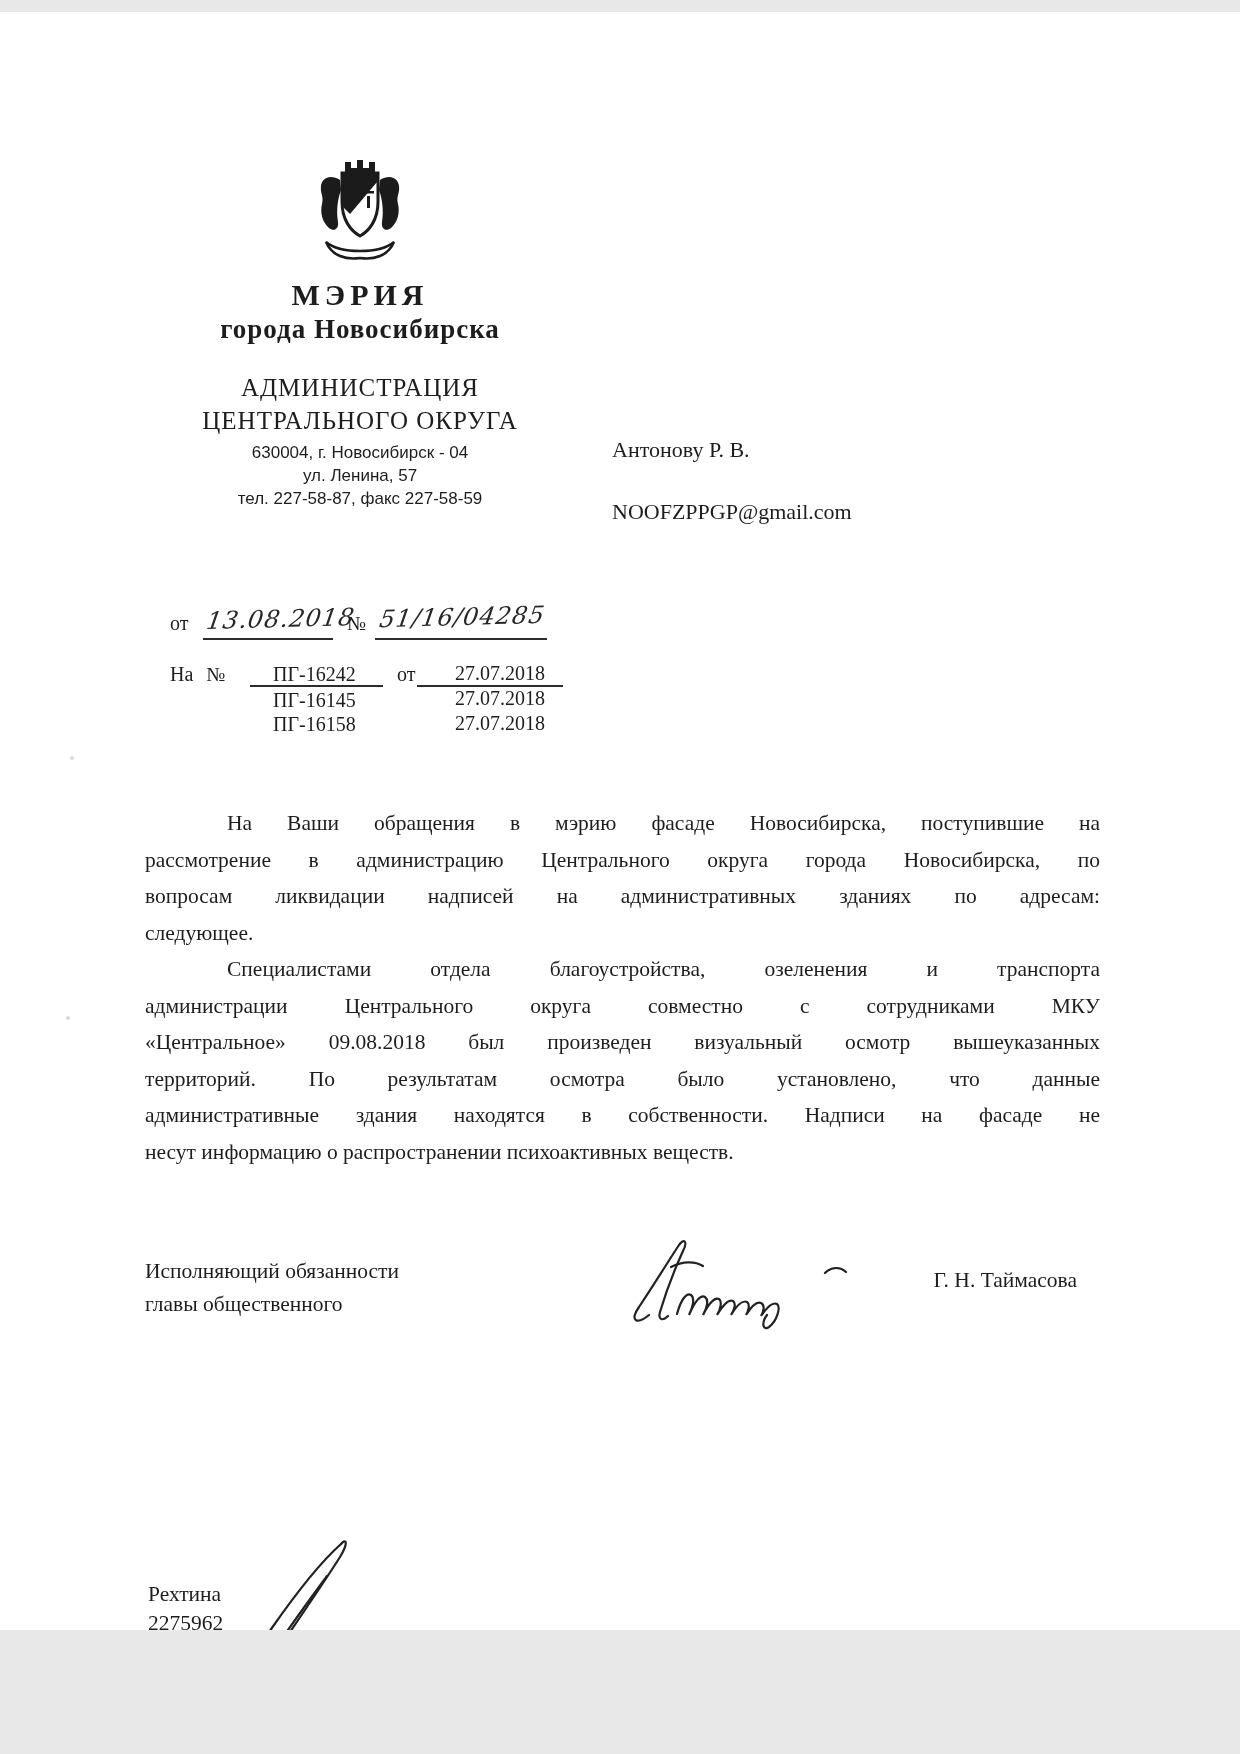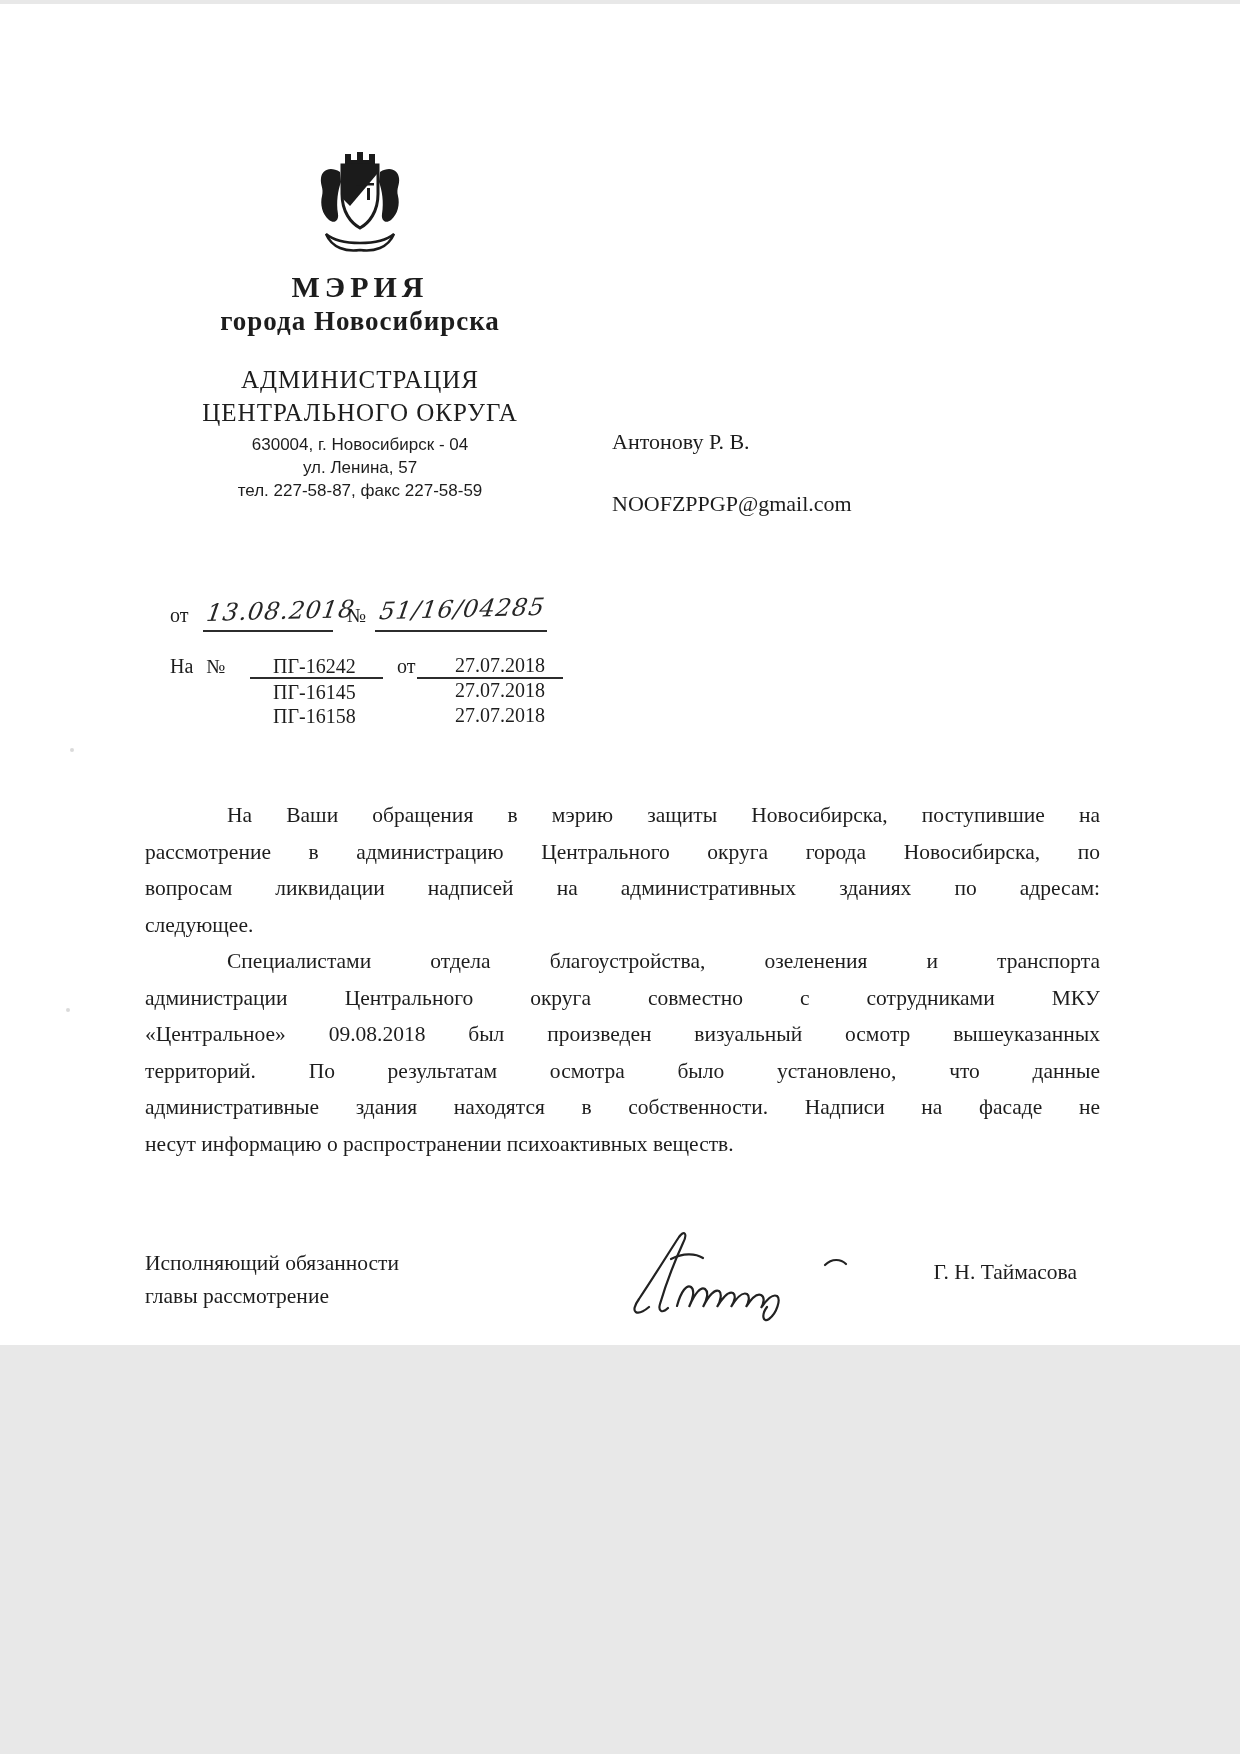--- a/index.html
+++ b/index.html
@@ -1,17 +1,17 @@
 <!DOCTYPE html>
 <html><head>
 <meta charset="utf-8">
 <style>
   html,body { margin:0; padding:0; background:#e8e8e8; }
   .page {
-    position:relative; width:1240px; height:1341px; margin:4px auto;
+    position:relative; width:1240px; height:1618px; margin:12px auto;
     background:#ffffff; color:#1d1d1d; overflow:hidden;
     font-family:"Liberation Serif", serif;
   }
   .abs { position:absolute; }
 
   
   .letterhead { left:100px; top:148px; width:520px; text-align:center; }
   .emblem { display:block; margin:0 auto; }
   .org1 { margin-top:10px; font-size:30px; font-weight:bold; letter-spacing:5px; }
   .org2 { margin-top:2px; font-size:27px; font-weight:bold; letter-spacing:1px; }
@@ -120,38 +120,38 @@
   <span class="abs ref-num-text" style="left:455px; top:650px;">27.07.2018</span>
 
   <span class="abs ref-num-text" style="left:273px; top:677px;">ПГ-16145</span>
   <span class="abs ref-num-text" style="left:455px; top:675px;">27.07.2018</span>
 
   <span class="abs ref-num-text" style="left:273px; top:701px;">ПГ-16158</span>
   <span class="abs ref-num-text" style="left:455px; top:700px;">27.07.2018</span>
 
   <div class="abs body-text">
     <div>
-      <div class="body-line indent">На Ваши обращения в мэрию защиты Новосибирска, поступившие на</div>
+      <div class="body-line indent">На Ваши обращения в мэрию фасаде Новосибирска, поступившие на</div>
       <div class="body-line">рассмотрение в администрацию Центрального округа города Новосибирска, по</div>
       <div class="body-line">вопросам ликвидации надписей на административных зданиях по адресам:</div>
       <div class="body-line last">следующее.</div>
     </div>
     <div>
       <div class="body-line indent">Специалистами отдела благоустройства, озеленения и транспорта</div>
       <div class="body-line">администрации Центрального округа совместно с сотрудниками МКУ</div>
       <div class="body-line">«Центральное» 09.08.2018 был произведен визуальный осмотр вышеуказанных</div>
       <div class="body-line">территорий. По результатам осмотра было установлено, что данные</div>
       <div class="body-line">административные здания находятся в собственности. Надписи на фасаде не</div>
       <div class="body-line last">несут информацию о распространении психоактивных веществ.</div>
     </div>
   </div>
 
   <div class="abs signoff-title">
     <div>Исполняющий обязанности</div>
-    <div>главы рассмотрение</div>
+    <div>главы общественного</div>
   </div>
 
   <svg class="abs" style="left:615px; top:1225px;" width="235" height="95" viewBox="0 0 235 95">
     <path class="ink" d="M34,78 C22,88 14,84 24,70 C40,46 56,20 64,8 C69,1 73,4 68,14 C58,36 50,58 45,75 C43,82 47,85 53,79"></path>
     <path class="ink" d="M56,30 C68,24 80,24 88,29"></path>
     <path class="ink" d="M62,77 C66,62 72,55 76,58 C80,61 78,70 74,78 C80,64 86,57 90,60 C94,63 92,71 88,78 C94,66 100,60 104,62 C107,64 106,72 102,78 C108,68 114,62 118,64 C121,66 120,72 116,78 C122,68 128,63 132,65 C135,67 134,73 131,78 C136,70 142,64 146,66 C150,68 149,74 146,79 C152,70 158,65 162,67 C166,70 162,84 154,90 C148,94 146,86 152,78"></path>
     <path class="ink" d="M210,36 C217,29 226,30 231,35"></path>
   </svg>
 
   <div class="abs signoff-name">Г. Н. Таймасова</div>

